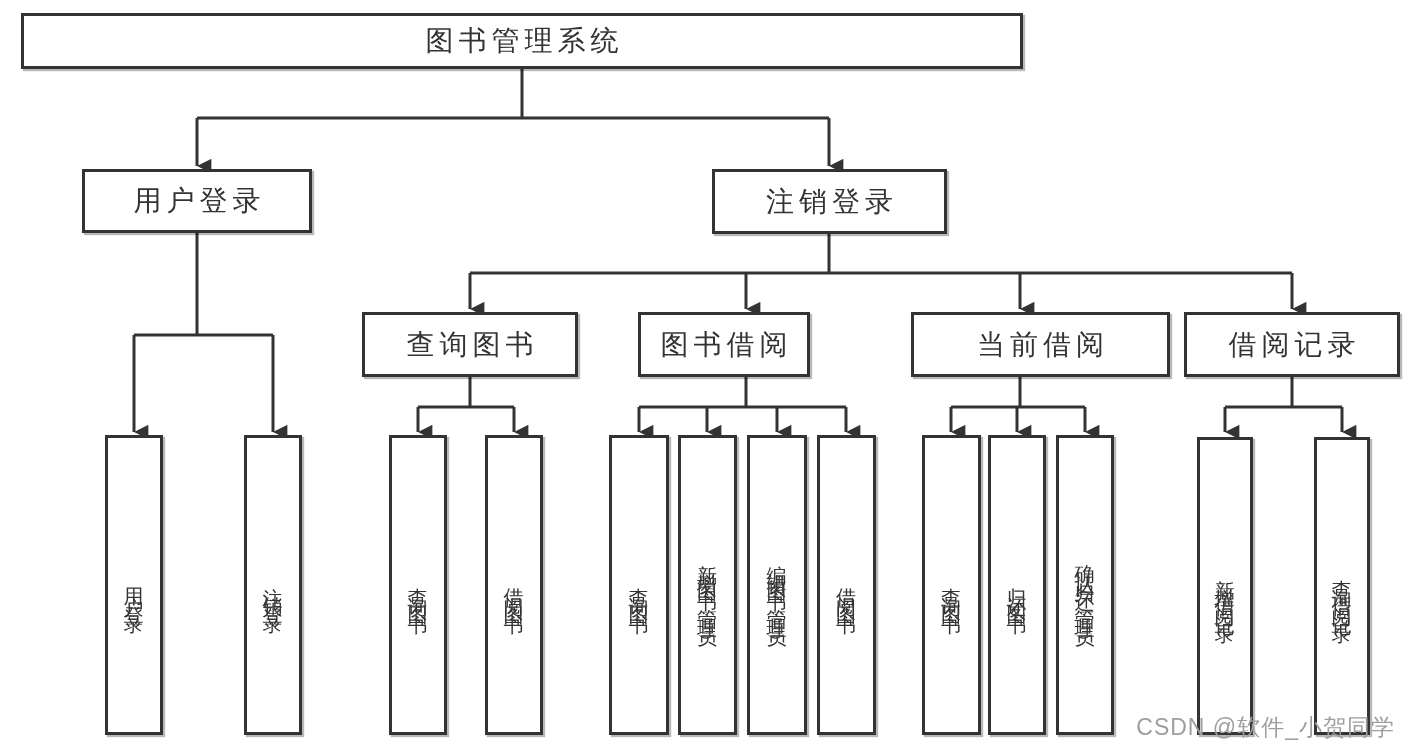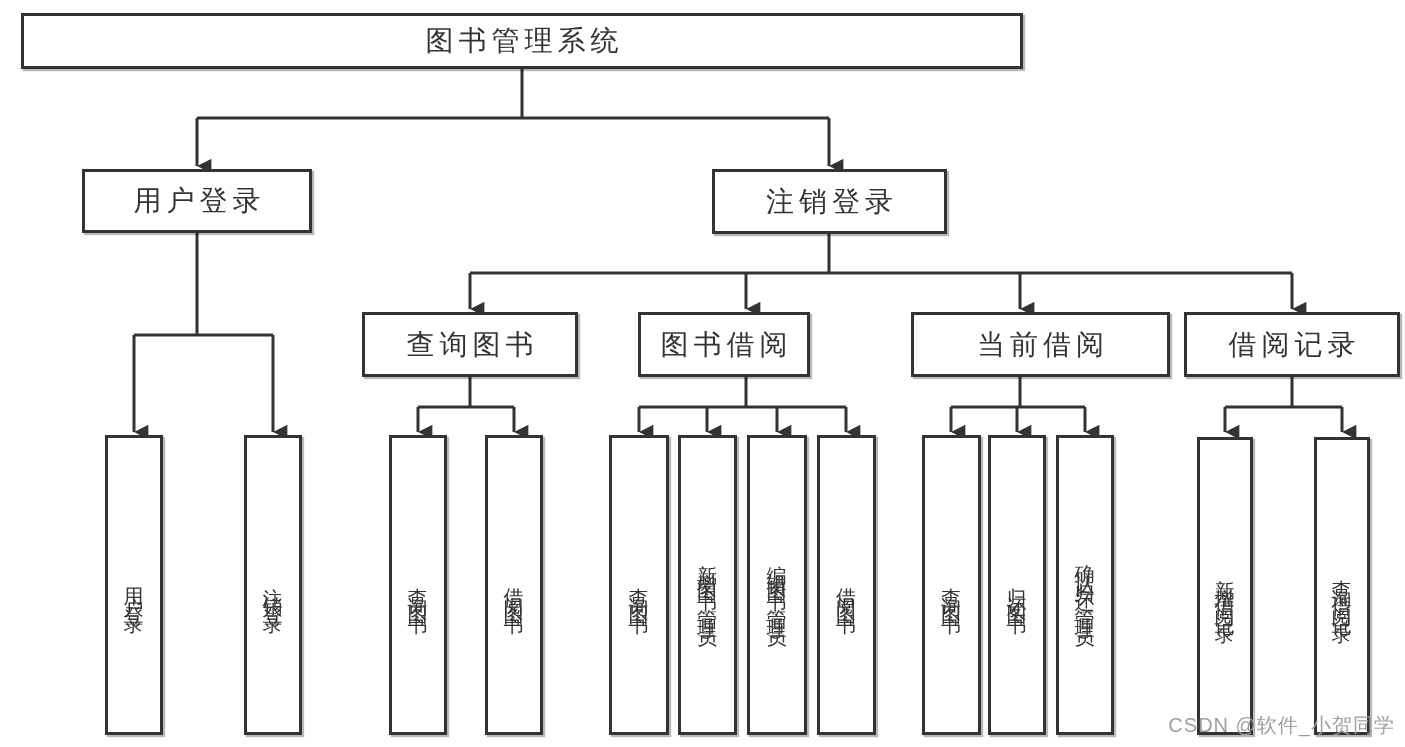--- a/index.html
+++ b/index.html
@@ -41,21 +41,21 @@
     text-orientation:mixed;
     font-size:20px;
     letter-spacing:9px;
     line-height:1;
     padding-top:9px; 
     max-height:286px;
   }
   #watermark{
     position:absolute;
     top:712px;right:10px;
-    font-size:20px;
+    font-size:23px;
     color:var(--watermark);
     letter-spacing:1px;
     white-space:nowrap;
     z-index:10;
   }
 </style>
 </head>
 <body>
 
 <div id="canvas">

